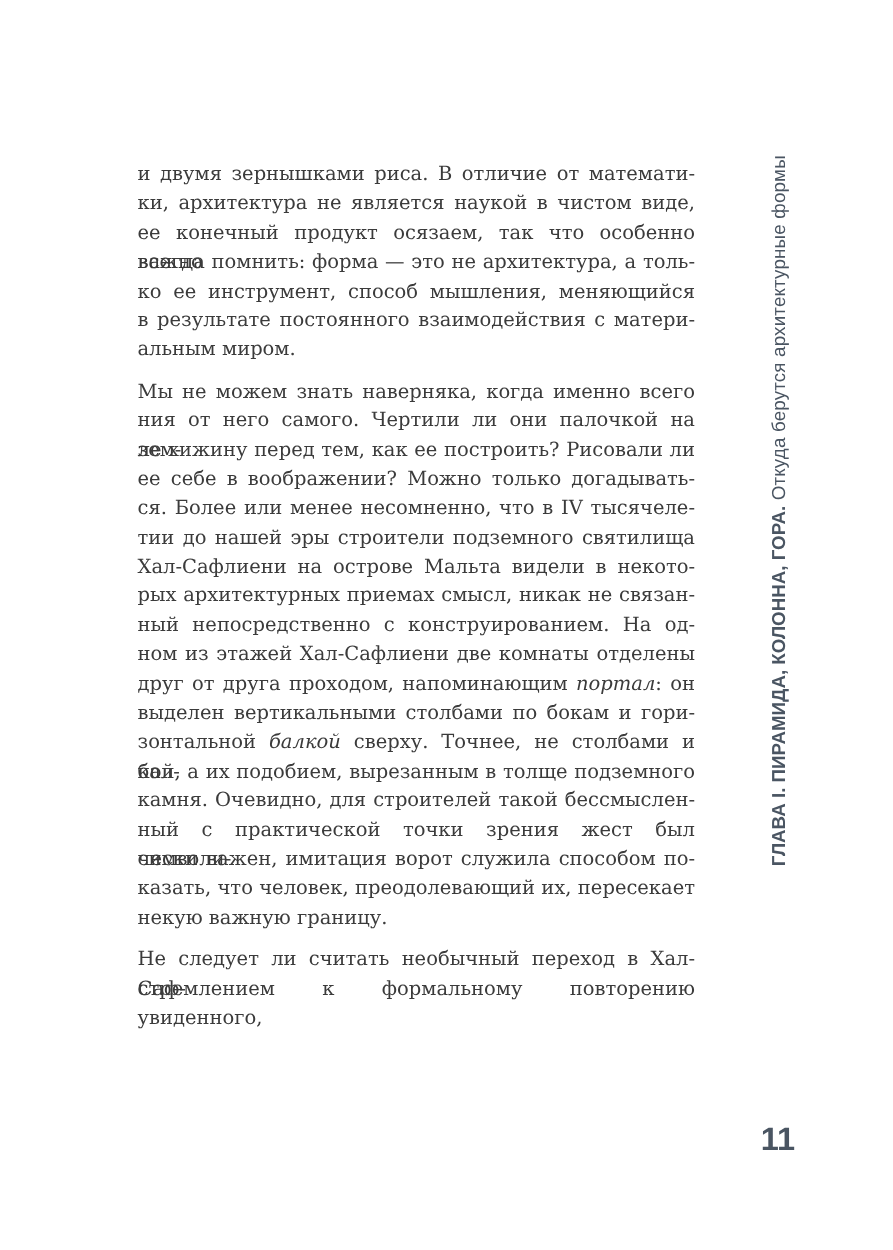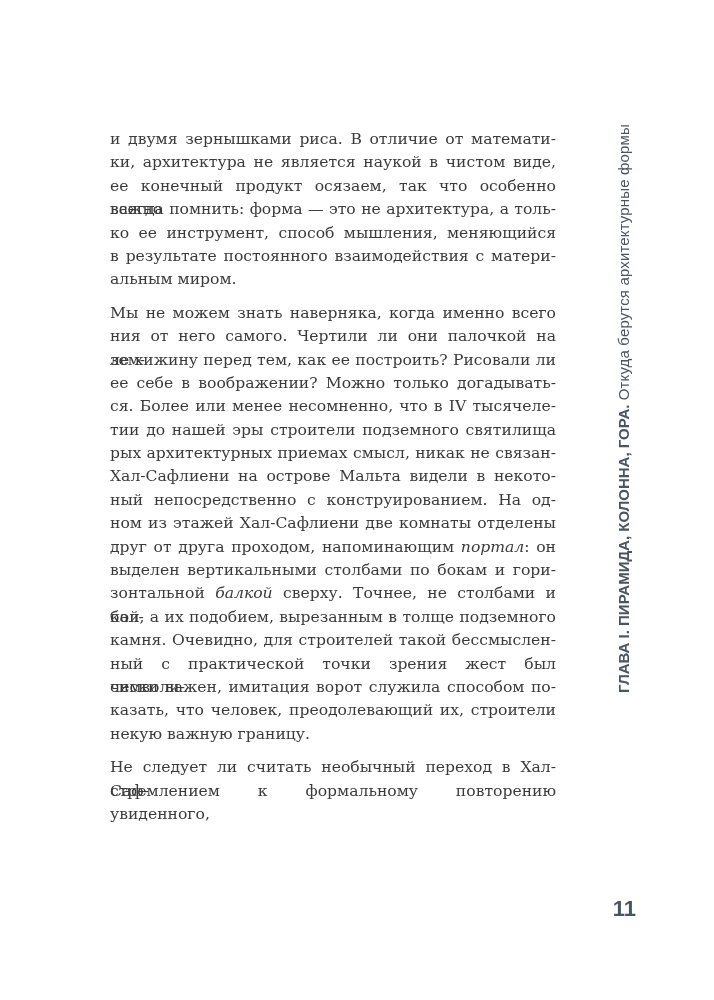--- a/index.html
+++ b/index.html
@@ -86,21 +86,21 @@
       font-stretch: condensed;
     }
     .page-number {
       position: absolute;
       left: 606px;
       top: 896px;
       width: 30px;
       text-align: right;
       font-family: "Liberation Sans", "DejaVu Sans", sans-serif;
       font-weight: bold;
-      font-size: 22px;
+      font-size: 26px;
       color: #4a5562;
     }
   </style>
 </head>
 <body>
 
 <div class="page">
 
   <div class="body-text">
     <p class="para">
@@ -112,32 +112,32 @@
         <span class="line"><span class="inner"><span>в результате постоянного взаимодействия с матери-</span></span></span>
         <span class="line last"><span class="inner"><span>альным миром.</span></span></span>
       </p>
     <p class="para">
         <span class="line"><span class="inner"><span>Мы не можем знать наверняка, когда именно всего</span></span></span>
         <span class="line"><span class="inner"><span>ния от него самого. Чертили ли они палочкой на зем-</span></span></span>
         <span class="line"><span class="inner"><span>ле хижину перед тем, как ее построить? Рисовали ли</span></span></span>
         <span class="line"><span class="inner"><span>ее себе в воображении? Можно только догадывать-</span></span></span>
         <span class="line"><span class="inner"><span>ся. Более или менее несомненно, что в IV тысячеле-</span></span></span>
         <span class="line"><span class="inner"><span>тии до нашей эры строители подземного святилища</span></span></span>
+        <span class="line"><span class="inner"><span>Хал-Сафлиени на острове Мальта видели в некото-</span></span></span>
         <span class="line"><span class="inner"><span>рых архитектурных приемах смысл, никак не связан-</span></span></span>
-        <span class="line"><span class="inner"><span>Хал-Сафлиени на острове Мальта видели в некото-</span></span></span>
         <span class="line"><span class="inner"><span>ный непосредственно с конструированием. На од-</span></span></span>
         <span class="line"><span class="inner"><span>ном из этажей Хал-Сафлиени две комнаты отделены</span></span></span>
         <span class="line"><span class="inner"><span>друг от друга проходом, напоминающим </span><em>портал</em><span>: он</span></span></span>
         <span class="line"><span class="inner"><span>выделен вертикальными столбами по бокам и гори-</span></span></span>
         <span class="line"><span class="inner"><span>зонтальной </span><em>балкой</em><span> сверху. Точнее, не столбами и бал-</span></span></span>
         <span class="line"><span class="inner"><span>кой, а их подобием, вырезанным в толще подземного</span></span></span>
         <span class="line"><span class="inner"><span>камня. Очевидно, для строителей такой бессмыслен-</span></span></span>
         <span class="line"><span class="inner"><span>ный с практической точки зрения жест был символи-</span></span></span>
         <span class="line"><span class="inner"><span>чески важен, имитация ворот служила способом по-</span></span></span>
-        <span class="line"><span class="inner"><span>казать, что человек, преодолевающий их, строители</span></span></span>
+        <span class="line"><span class="inner"><span>казать, что человек, преодолевающий их, пересекает</span></span></span>
         <span class="line last"><span class="inner"><span>некую важную границу.</span></span></span>
       </p>
     <p class="para">
         <span class="line"><span class="inner"><span>Не следует ли считать необычный переход в Хал-Саф-</span></span></span>
         <span class="line"><span class="inner"><span>стремлением к формальному повторению увиденного,</span></span></span>
       </p>
   </div>
 
   <div class="running-head">
     <div class="running-head-inner"><span class="chapter">ГЛАВА I. ПИРАМИДА, КОЛОННА, ГОРА.</span> <span class="subtitle">Откуда берутся архитектурные формы</span></div>

